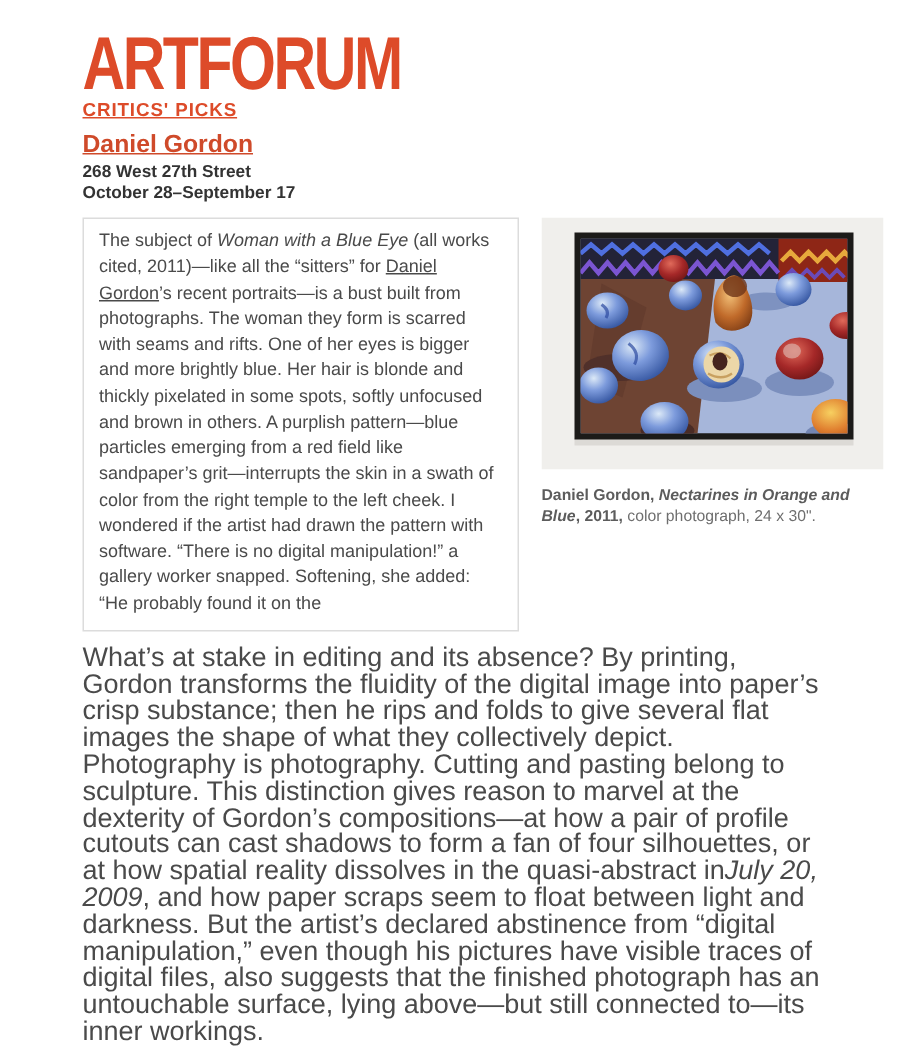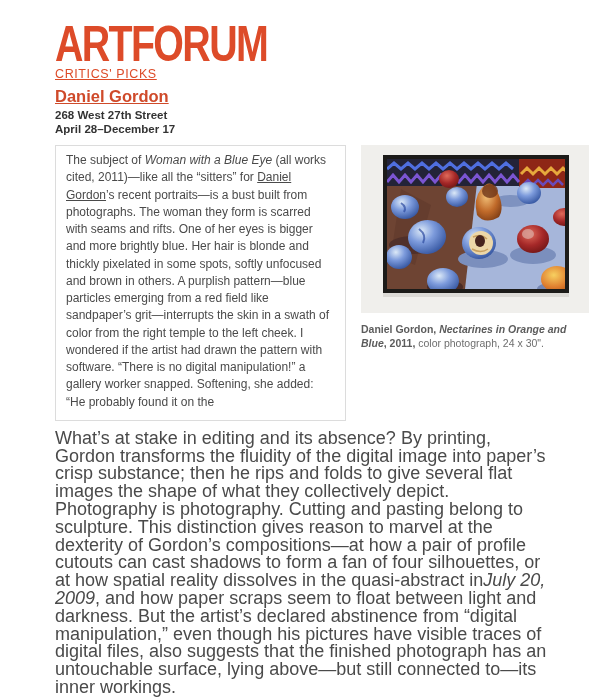--- a/index.html
+++ b/index.html
@@ -12,21 +12,21 @@
 
   
   .brand{padding-top:24px;}
   .logo{
     display:inline-block;font-weight:700;font-size:48px;line-height:40px;
     letter-spacing:-2px;color:#dd4b29;
     transform:scale(0.82,1.04);transform-origin:0 50%;
     cursor:pointer;
   }
   .tagline{
-    margin-top:2px;font-size:12.5px;font-weight:400;letter-spacing:0.6px;
+    margin-top:2px;font-size:12.5px;font-weight:700;letter-spacing:0.6px;
     color:#dd4b29;text-decoration:underline;cursor:pointer;display:inline-block;
   }
 
   
   .city{margin-top:22px;font-size:23px;color:#3a3a3a;line-height:1.1;}
   .artist{
     margin-top:5px;display:inline-block;font-size:16.5px;font-weight:700;
     color:#cf4a2a;text-decoration:underline;cursor:pointer;
   }
   .venue-block{margin-top:3px;font-size:11.5px;font-weight:700;color:#333;line-height:13.5px;}
@@ -64,21 +64,21 @@
     <div>
       <span class="tagline">CRITICS' PICKS</span>
     </div>
   </div>
 
   <div>
     <span class="artist">Daniel Gordon</span>
   </div>
   <div class="venue-block">
     <div>268 West 27th Street</div>
-    <div>April 28–December 17</div>
+    <div>October 28–September 17</div>
   </div>
 
   <div class="cols">
     <div class="lead-box"><span>The subject of </span><span class="seg-i">Woman with a Blue Eye</span><span> (all works cited, 2011)—like all the “sitters” for </span><span class="seg-link">Daniel Gordon</span><span>’s recent portraits—is a bust built from photographs. The woman they form is scarred with seams and rifts. One of her eyes is bigger and more brightly blue. Her hair is blonde and thickly pixelated in some spots, softly unfocused and brown in others. A purplish pattern—blue particles emerging from a red field like sandpaper’s grit—interrupts the skin in a swath of color from the right temple to the left cheek. I wondered if the artist had drawn the pattern with software. “There is no digital manipulation!” a gallery worker snapped. Softening, she added: “He probably found it on the</span></div>
 
     <div class="fig-col">
       <svg class="artwork-photo" viewBox="0 0 228 168" xmlns="http://www.w3.org/2000/svg">
         <defs>
           <clipPath id="artclip">
               <rect x="26" y="14" width="178" height="130"></rect>

